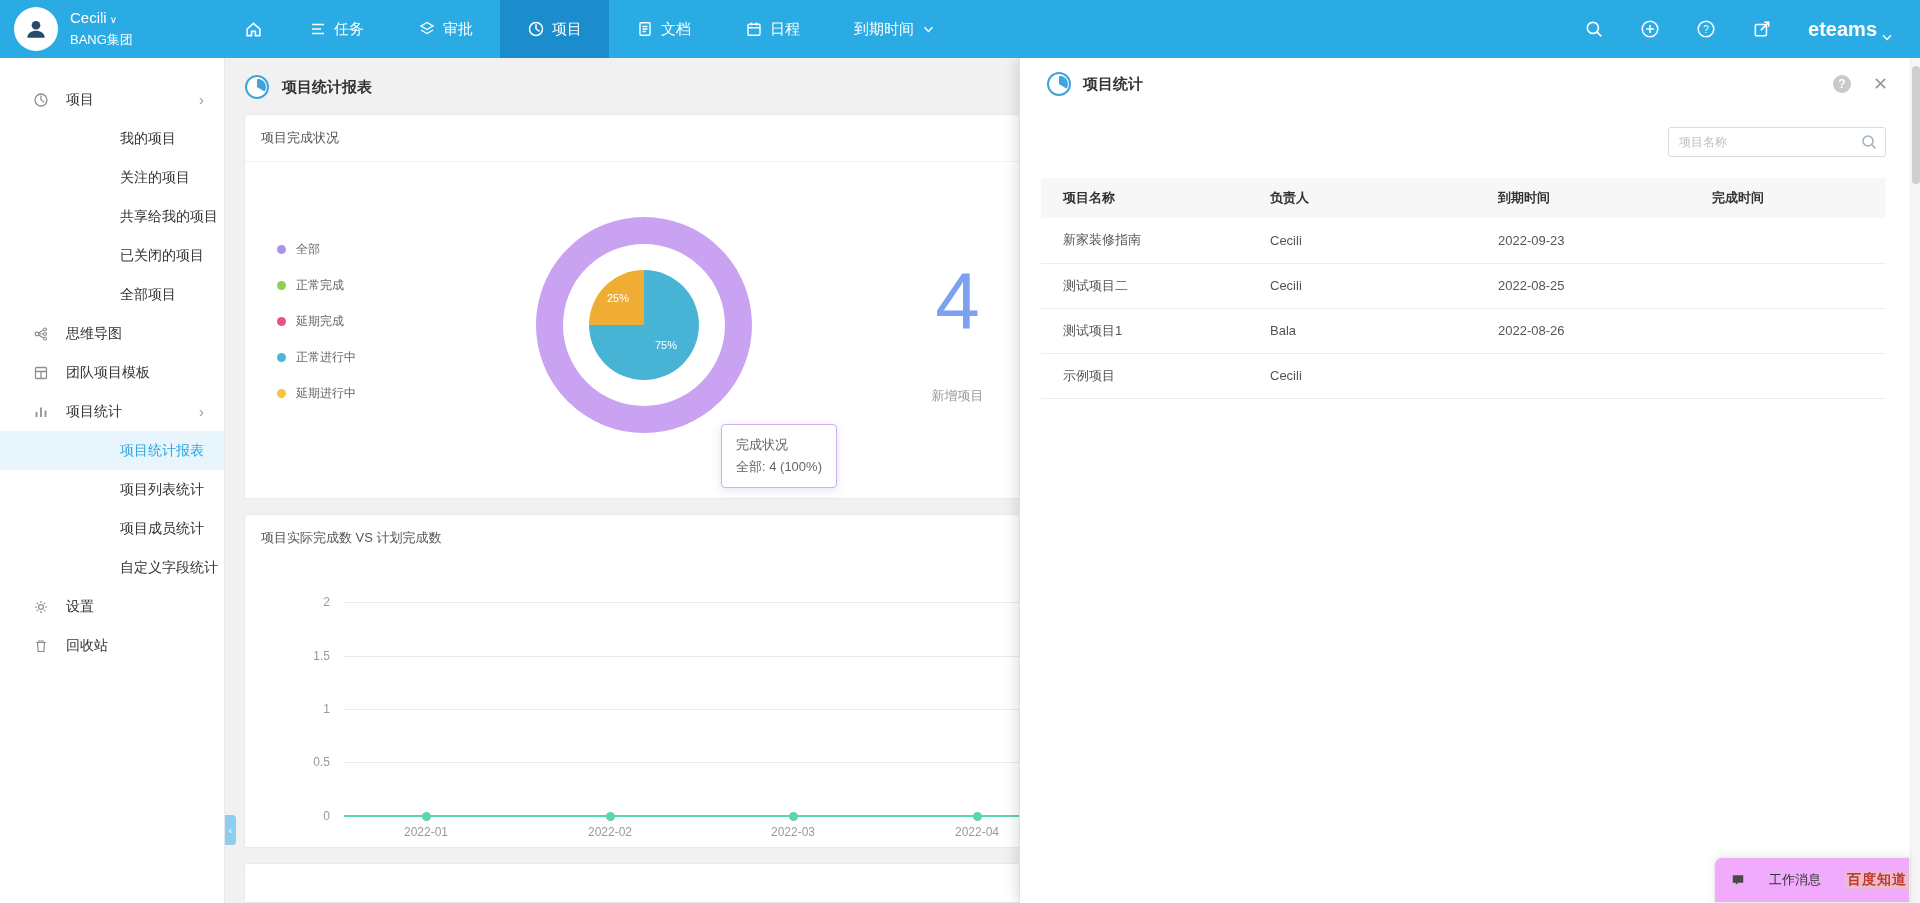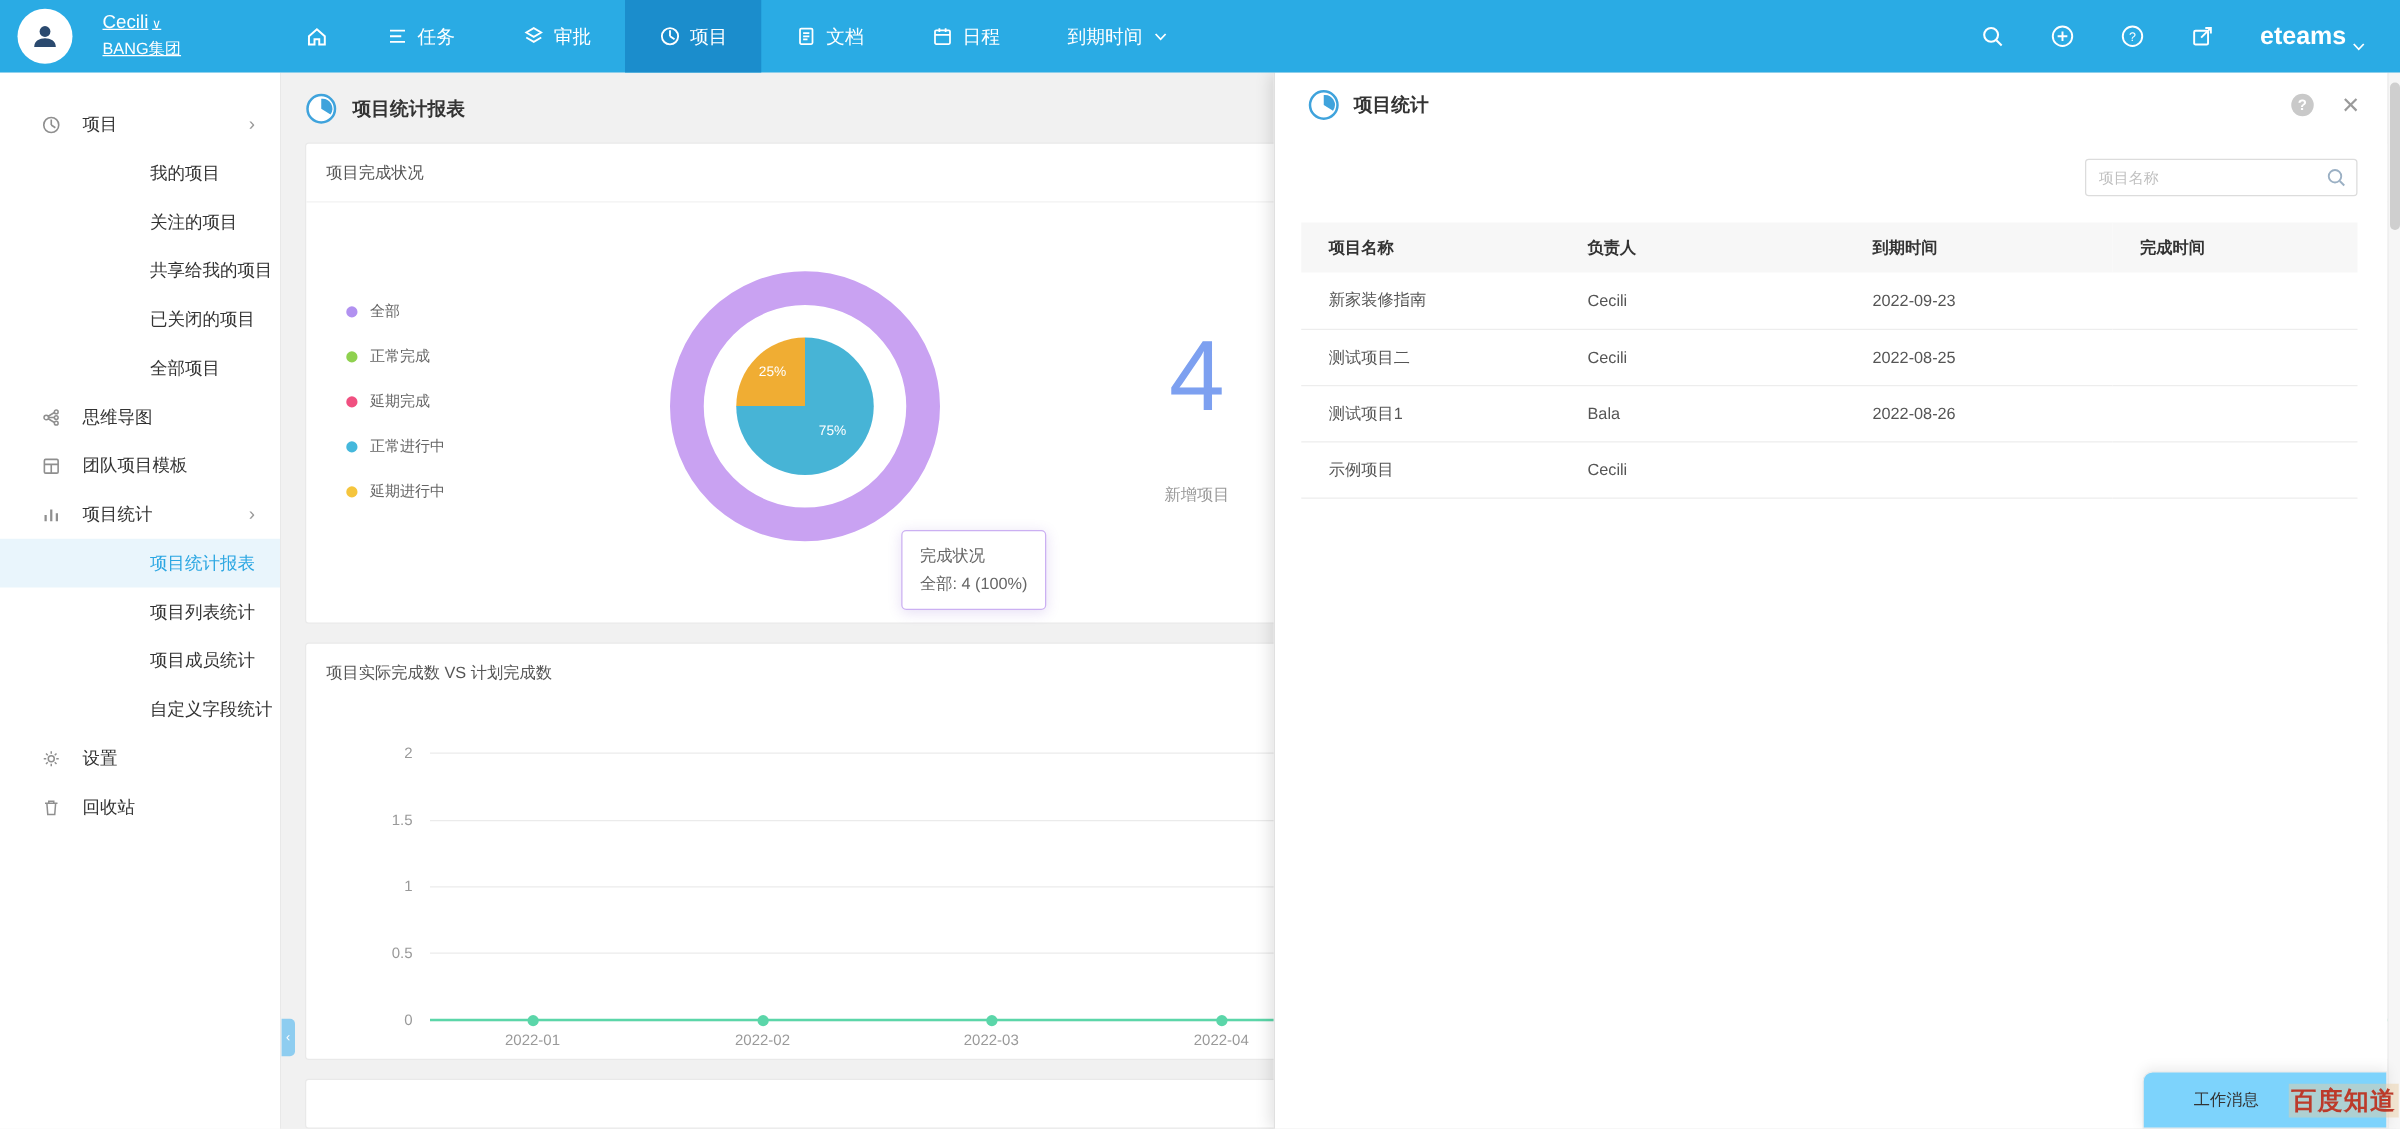--- a/index.html
+++ b/index.html
@@ -2,21 +2,21 @@
 <html><head>
 <meta charset="utf-8">
 <style>
   * { margin:0; padding:0; box-sizing:border-box; }
   html,body { width:1920px; height:903px; overflow:hidden; font-family:"Liberation Sans","DejaVu Sans",sans-serif; background:#f1f1f1; }
 
   
   .topbar { position:absolute; left:0; top:0; width:100%; height:58px; background:#2aabe4; display:flex; align-items:center; color:#fff; z-index:20; }
   .user-block { width:225px; display:flex; align-items:center; padding-left:14px; cursor:pointer; }
   .avatar { width:44px; height:44px; border-radius:50%; background:#fff; display:flex; align-items:center; justify-content:center; flex:none; }
-  .user-meta { margin-left:24px; line-height:1.3;text-decoration:underline; }
+  .user-meta { margin-left:12px; line-height:1.3; }
   .user-name { font-size:15px; white-space:nowrap; }
   .user-name .caret { font-size:10px; margin-left:3px; }
   .user-org { font-size:13px; white-space:nowrap; }
   .topnav { display:flex; height:58px; }
   .nav-item { display:flex; align-items:center; gap:7px; padding:0 27px; font-size:15px; cursor:pointer; white-space:nowrap; }
   .nav-item.icon-only { padding:0 19px; }
   .nav-item.active { background:#1b8dcc; }
   .nav-item .caret { font-size:10px; margin-left:2px; }
   .topbar-right { margin-left:auto; display:flex; align-items:center; gap:36px; padding-right:28px; }
   .top-icon { display:flex; cursor:pointer; }
@@ -83,25 +83,25 @@
   .close-x { font-size:18px; color:#9a9a9a; cursor:pointer; line-height:1; }
   .panel-search { position:absolute; top:69px; right:24px; width:218px; height:30px; }
   .panel-search input { width:100%; height:100%; border:1px solid #dcdcdc; border-radius:3px; padding:0 32px 0 10px; font-size:12px; color:#333; outline:none; font-family:inherit; }
   .panel-search input::placeholder { color:#c0c0c0; }
   .search-btn { position:absolute; right:8px; top:6px; cursor:pointer; display:flex; }
   .panel-table { position:absolute; left:21px; right:24px; top:120px; width:calc(100% - 45px); border-collapse:collapse; table-layout:fixed; }
   .panel-table th { background:#f7f7f7; height:40px; font-size:13px; color:#333; font-weight:600; text-align:left; padding:0 0 0 22px; }
   .panel-table td { height:45px; font-size:13px; color:#555; border-bottom:1px solid #ededed; padding:0 0 0 22px; text-align:left; }
 
   
-  .footer-widget { position:absolute; right:10px; bottom:0; width:196px; height:46px; background:#7dd3fc; border:1px solid #ececec;
+  .footer-widget { position:absolute; right:10px; bottom:0; width:196px; height:46px; background:#f0abfc; border:1px solid #ececec;
                    border-radius:8px 0 0 0; box-shadow:0 -2px 10px rgba(0,0,0,.08); display:flex; align-items:center;
                    padding-left:16px; gap:24px; z-index:12; }
   .msg-label { font-size:13px; color:#333; cursor:pointer; white-space:nowrap; }
-  .watermark { font-size:20px; font-weight:bold; color:#bc3a2a; background:rgba(235,205,160,.45); padding:0 2px; letter-spacing:1px; white-space:nowrap; }
+  .watermark { font-size:14px; font-weight:bold; color:#bc3a2a; background:rgba(235,205,160,.45); padding:0 2px; letter-spacing:1px; white-space:nowrap; }
   .scrollbar { position:absolute; right:0; top:58px; width:10px; bottom:0; background:#f6f6f6; border-left:1px solid #ededed; z-index:11; }
   .scroll-thumb { position:absolute; left:1px; top:8px; width:8px; height:118px; background:#cfcfcf; border-radius:4px; cursor:pointer; }
 </style>
 </head>
 <body>
 
 <header class="topbar">
   <div class="user-block">
     <span class="avatar">
       <svg width="26" height="26" viewBox="0 0 24 24" fill="#2b4a6f">

